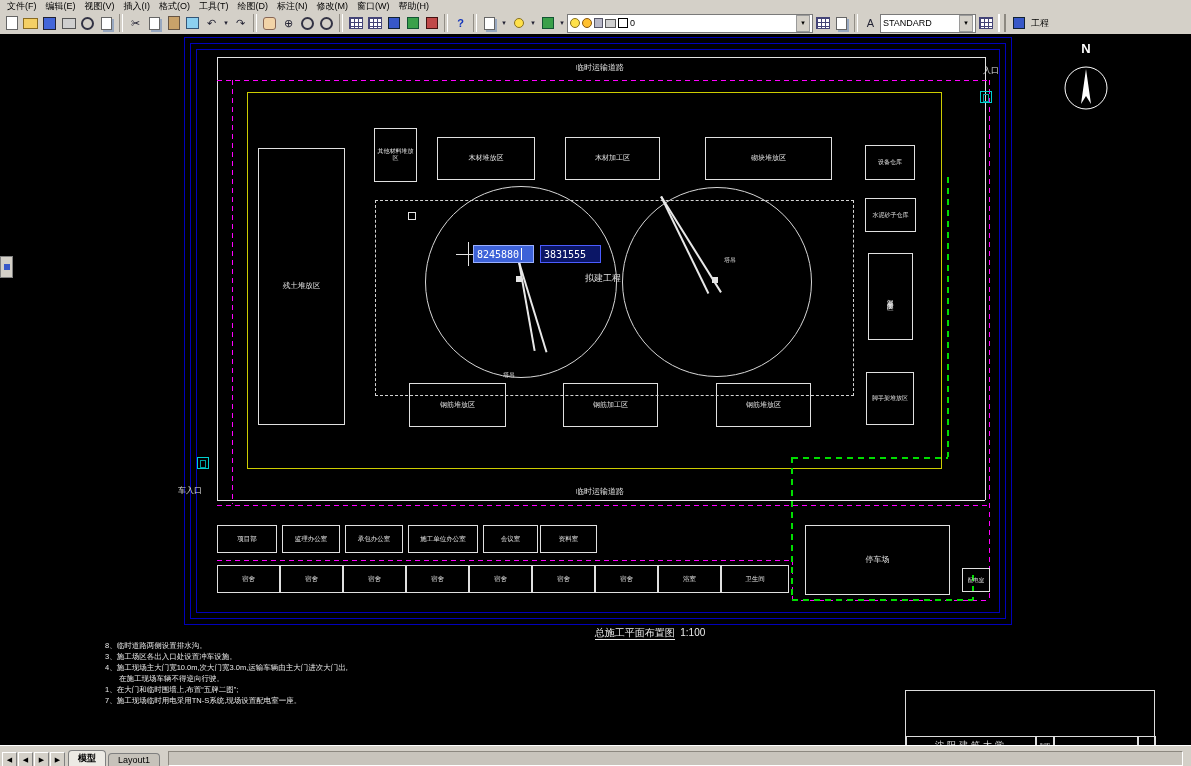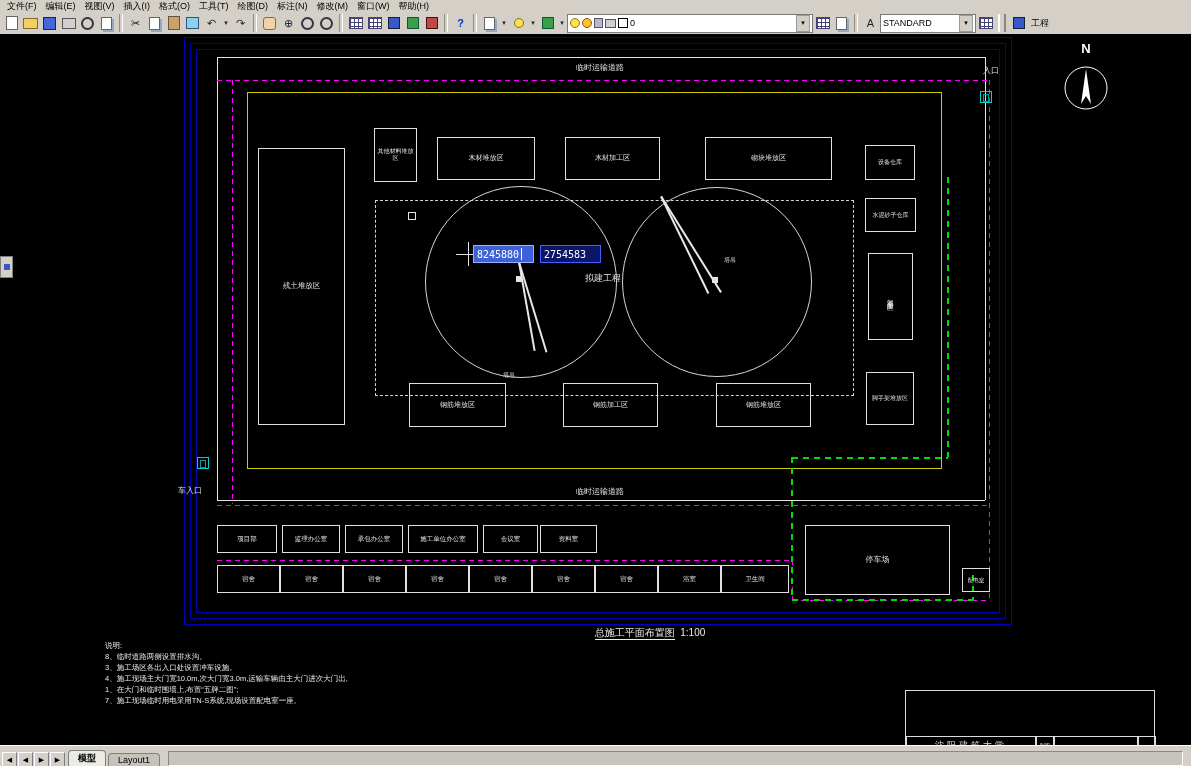--- a/index.html
+++ b/index.html
@@ -277,21 +277,21 @@
     <div class="lbl" style="left:724px;top:222px;font-size:6px;">塔吊</div>
 
     <div class="ln" style="left:468px;top:208px;width:1px;height:24px;"></div>
     <div class="ln" style="left:456px;top:220px;width:24px;height:1px;"></div>
     <div class="ln" style="left:408px;top:178px;width:6px;height:6px;background:transparent;border:1px solid #e4e4e4;"></div>
     <div class="coordbox cb1" style="left: 473px; top: 211px;">
       <span>8245880</span>
       <span class="caret"></span>
     </div>
     <div class="coordbox cb2" style="left:540px;top:211px;">
-      <span>2754583</span>
+      <span>3831555</span>
     </div>
 
     <div class="box" style="left:217px;top:491px;width:60px;height:28px;font-size:6.5px;">项目部</div>
     <div class="box" style="left:282px;top:491px;width:58px;height:28px;font-size:6.5px;">监理办公室</div>
     <div class="box" style="left:345px;top:491px;width:58px;height:28px;font-size:6.5px;">承包办公室</div>
     <div class="box" style="left:408px;top:491px;width:70px;height:28px;font-size:6.5px;">施工单位办公室</div>
     <div class="box" style="left:483px;top:491px;width:55px;height:28px;font-size:6.5px;">会议室</div>
     <div class="box" style="left:540px;top:491px;width:57px;height:28px;font-size:6.5px;">资料室</div>
 
     <div class="box" style="left:217px;top:531px;width:63px;height:28px;font-size:6.5px;">宿舍</div>
@@ -306,24 +306,24 @@
 
     <div class="box" style="left:805px;top:491px;width:145px;height:70px;font-size:8px;">停车场</div>
     <div class="box" style="left:962px;top:534px;width:28px;height:24px;font-size:5.5px;">配电室</div>
 
     <div class="dtitle">
       <span class="t">总施工平面布置图</span>
       &nbsp;<span>1:100</span>
     </div>
 
     <div class="notes">
-      <div>说明:</div>
       <div>8、临时道路两侧设置排水沟。</div>
       <div>3、施工场区各出入口处设置冲车设施。</div>
       <div>4、施工现场主大门宽10.0m,次大门宽3.0m,运输车辆由主大门进次大门出,</div>
+      <div class="indent">在施工现场车辆不得逆向行驶。</div>
       <div>1、在大门和临时围墙上,布置“五牌二图”;</div>
       <div>7、施工现场临时用电采用TN-S系统,现场设置配电室一座。</div>
     </div>
 
     <div class="tblk">
       <div class="tbc" style="left:0;top:0;width:130px;height:19px;font-size:9px;letter-spacing:3px;">沈阳建筑大学</div>
       <div class="tbc" style="left:0;top:19px;width:130px;height:16px;font-size:6px;">
         <span>土木工程学院试办全工程</span>
           <span class="hl">102班</span>
       </div>

